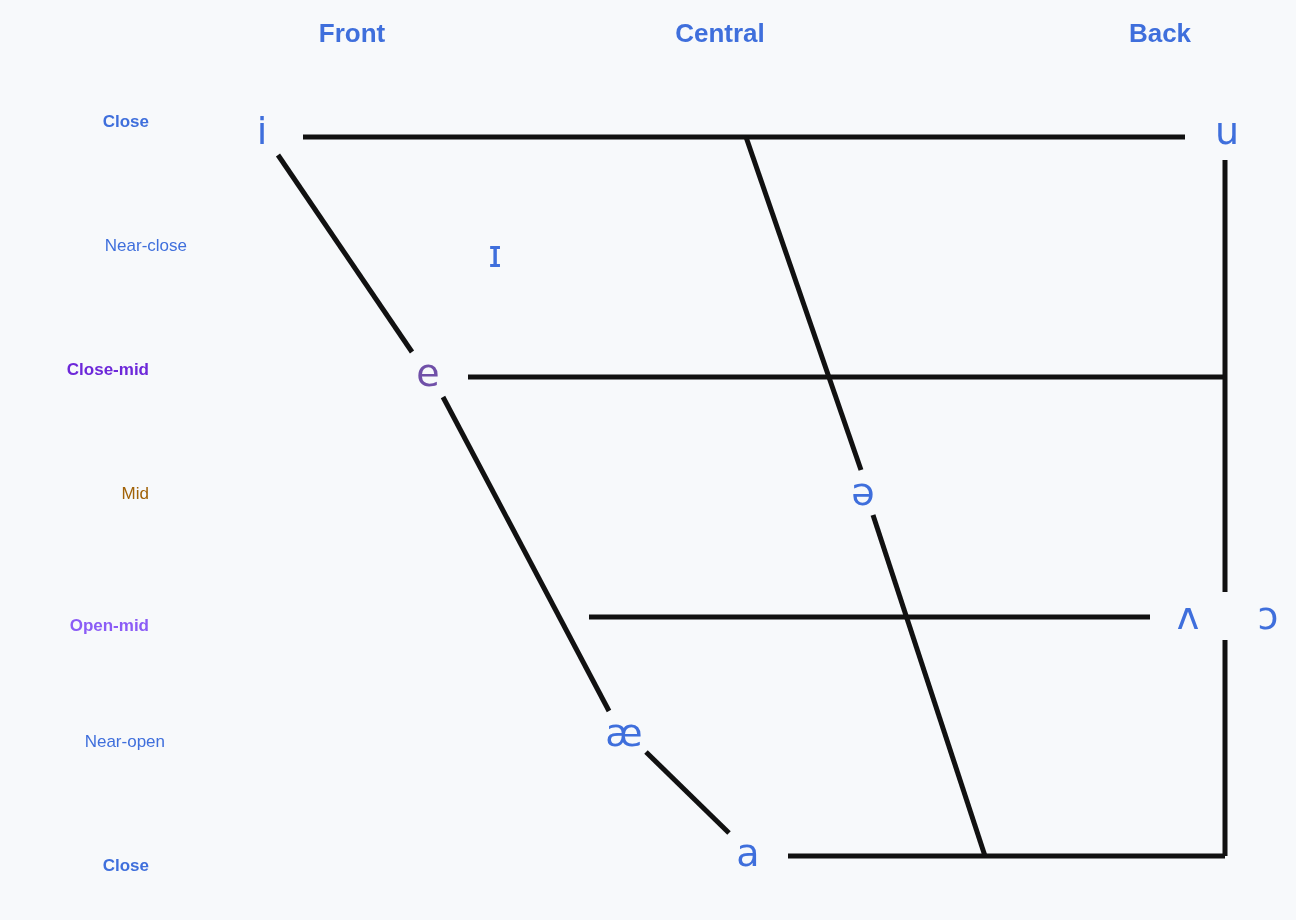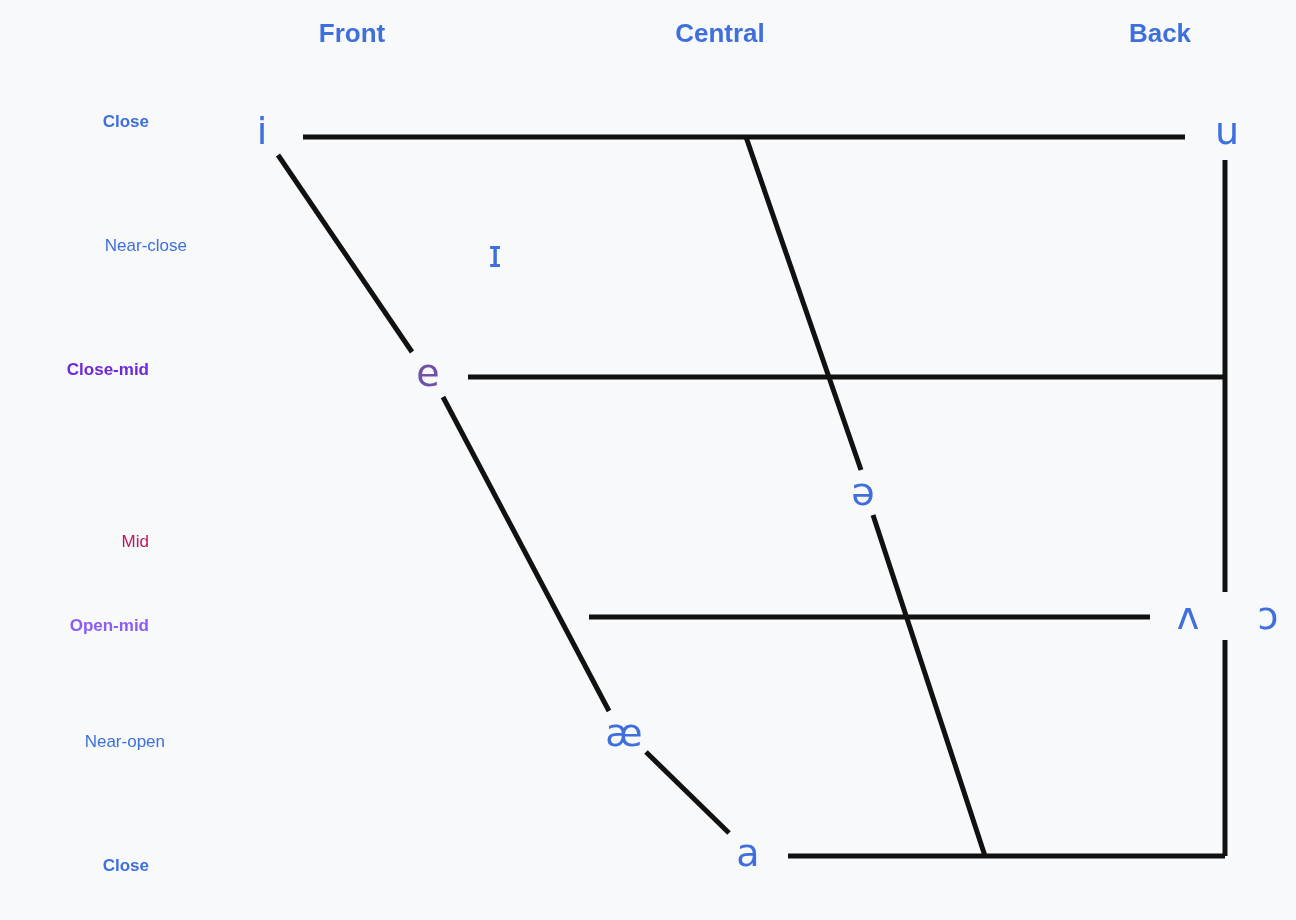--- a/index.html
+++ b/index.html
@@ -79,21 +79,21 @@
 
   <div id="columns-group">
       <div class="axis-label col-label" style="left: 352px; top: 20px; color: rgb(63, 111, 220);">Front</div>
       <div class="axis-label col-label" style="left: 720px; top: 20px; color: rgb(63, 111, 220);">Central</div>
       <div class="axis-label col-label" style="left: 1160px; top: 20px; color: rgb(63, 111, 220);">Back</div>
     </div>
   <div id="rows-group">
       <div class="axis-label row-label strong" style="left: 149px; top: 121px; color: rgb(63, 111, 220);">Close</div>
       <div class="axis-label row-label" style="left: 149px; top: 245px; color: rgb(63, 111, 220); margin-left: 38px;">Near-close</div>
       <div class="axis-label row-label strong" style="left: 149px; top: 369px; color: #6d28d9;">Close-mid</div>
-      <div class="axis-label row-label" style="left: 149px; top: 493px; color: #be185d; margin-top: 48px;">Mid</div>
+      <div class="axis-label row-label" style="left: 149px; top: 493px; color: #a16207;">Mid</div>
       <div class="axis-label row-label strong" style="left: 149px; top: 617px; color: #8b5cf6; margin-top: 8px;">Open-mid</div>
       <div class="axis-label row-label" style="left: 165px; top: 741px; color: rgb(63, 111, 220);">Near-open</div>
       <div class="axis-label row-label strong" style="left: 149px; top: 865px; color: rgb(63, 111, 220);">Close</div>
     </div>
   <div id="vowels-group">
       <div class="vowel" style="left: 262px; top: 131px; color: rgb(63, 111, 220);">i</div>
       <div class="vowel" style="left: 1227px; top: 131px; color: rgb(63, 111, 220);">u</div>
       <div class="vowel" style="left: 495px; top: 254px; color: rgb(63, 111, 220);">ɪ</div>
       <div class="vowel" style="left: 428px; top: 373px; color: rgb(112, 80, 168);">e</div>
       <div class="vowel" style="left: 863px; top: 492px; color: rgb(63, 111, 220);">ə</div>

